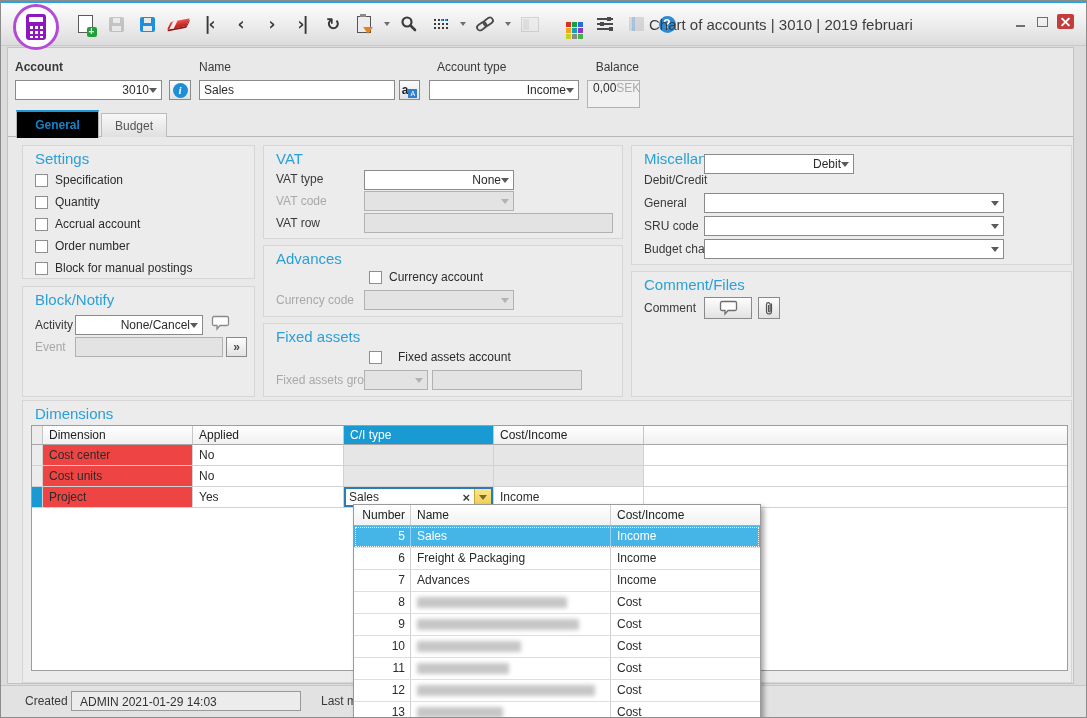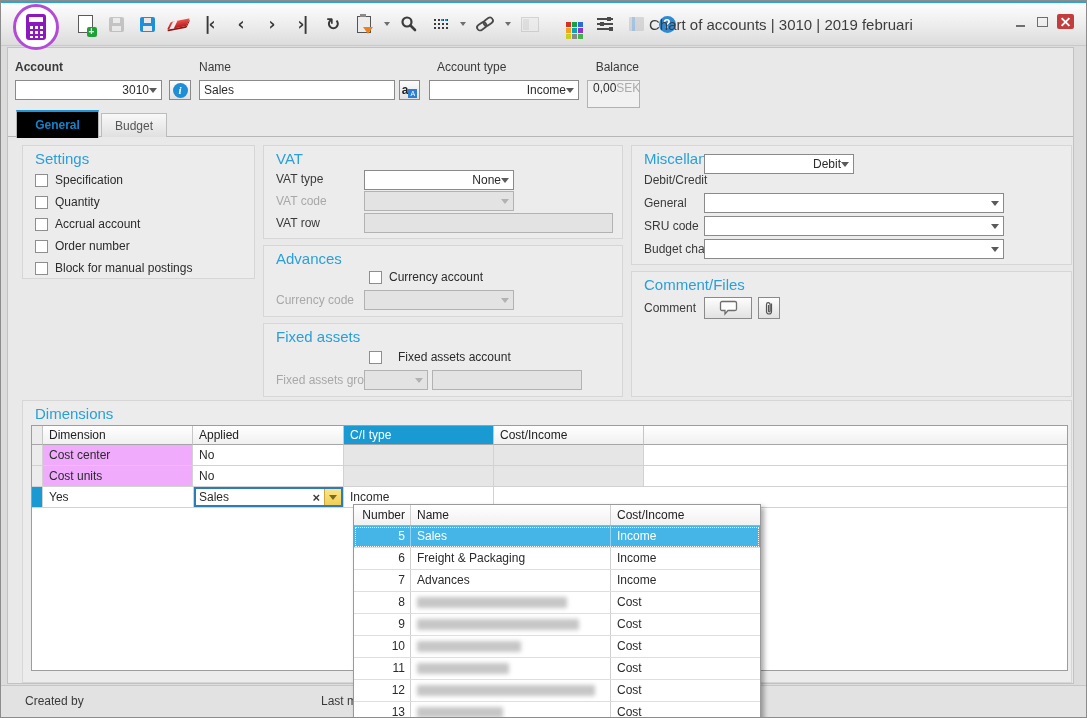--- a/index.html
+++ b/index.html
@@ -80,21 +80,21 @@
 
   
   .dims-table{position:absolute;left:8px;top:24px;width:1037px;height:246px;background:#fff;border:1px solid #9d9d9d;box-sizing:border-box;overflow:hidden;}
   .dhead{display:flex;height:19px;}
   .dh{box-sizing:border-box;background:linear-gradient(#ffffff,#f0f0f0);border-right:1px solid #c6c6c6;border-bottom:1px solid #a6a6a6;padding:2px 0 0 6px;color:#222;overflow:hidden;white-space:nowrap;}
   .dh.selcol{background:#199ad3;color:#fff;}
   .drow{display:flex;height:21px;}
   .dc{box-sizing:border-box;border-right:1px solid #d2d2d2;border-bottom:1px solid #d2d2d2;padding:3px 0 0 6px;overflow:hidden;white-space:nowrap;position:relative;}
   .w-rh{width:11px;padding:0;flex:0 0 auto;background:#ececec;}
   .w-c1{width:150px;flex:0 0 auto;} .w-c2{width:151px;flex:0 0 auto;} .w-c3{width:150px;flex:0 0 auto;} .w-c4{width:150px;flex:0 0 auto;} .w-c5{flex:1;border-right:none;}
-  .bg-dim{background:#f0abfc;} .bg-na{background:#e6e6e6;} .bg-w{background:#fff;}
+  .bg-dim{background:#ef4444;} .bg-na{background:#e6e6e6;} .bg-w{background:#fff;}
   .rh-active{background:#199ad3;}
   .cell-editor{position:absolute;inset:0;background:#fff;border:2px solid #2e7cb5;box-sizing:border-box;display:flex;align-items:center;padding-left:3px;}
   .ed-val{flex:1;}
   .ed-clear{color:#3d3d3d;font-size:13px;font-weight:700;padding:0 4px;line-height:1;}
   .ed-drop{width:16px;align-self:stretch;background:linear-gradient(#fbe48a,#f0cf57);border-left:1px solid #caa73c;display:flex;align-items:center;justify-content:center;}
   .ed-drop i{width:0;height:0;border:4px solid transparent;border-top:5px solid #7a6a20;margin-top:4px;}
 
   
   .popup{position:absolute;left:352px;top:503px;width:408px;height:232px;background:#fff;border:1px solid #9a9a9a;box-sizing:border-box;box-shadow:3px 3px 5px rgba(0,0,0,.35);z-index:50;overflow:hidden;}
   .phead{display:flex;height:20px;border-bottom:1px solid #ababab;background:linear-gradient(#ffffff,#f1f1f1);}
@@ -254,20 +254,40 @@
       <div class="check-row" style="top:93px;">
           <span class="cb"></span>
           <span>Order number</span>
         </div>
       <div class="check-row" style="top:115px;">
           <span class="cb"></span>
           <span>Block for manual postings</span>
         </div>
     </div>
 
+    <div class="panel" style="left:14px;top:238px;width:233px;height:111px;">
+      <span class="ptitle">Block/Notify</span>
+      <span class="flabel" style="left:12px;top:31px;">Activity</span>
+      <div class="select" style="left:52px;top:28px;width:128px;">
+          <span class="sval">None/Cancel</span>
+          <i class="arr"></i>
+        </div>
+      <span style="position:absolute;left:188px;top:28px;">
+        <svg class="bubble-svg" width="19" height="16">
+            <path d="M3 1.5 h13 a1.5 1.5 0 0 1 1.5 1.5 v6 a1.5 1.5 0 0 1 -1.5 1.5 h-7 l-3 3.5 v-3.5 h-3 a1.5 1.5 0 0 1 -1.5 -1.5 v-6 a1.5 1.5 0 0 1 1.5 -1.5 z" fill="#fdfdfd" stroke="#8a8a8a" stroke-width="1.3"></path>
+          </svg>
+      </span>
+      <span class="flabel dis" style="left:12px;top:53px;">Event</span>
+      <div class="input dis" style="left:52px;top:50px;width:148px;">
+          <span></span>
+        </div>
+      <div class="mini-btn" style="left:203px;top:50px;width:21px;font-weight:700;color:#4a4a4a;">
+          <span>»</span>
+        </div>
+    </div>
 
     <div class="panel" style="left:255px;top:97px;width:360px;height:94px;">
       <span class="ptitle">VAT</span>
       <span class="flabel" style="left:12px;top:26px;">VAT type</span>
       <div class="select" style="left:100px;top:24px;width:150px;">
           <span class="sval">None</span>
           <i class="arr"></i>
         </div>
       <span class="flabel dis" style="left:12px;top:48px;">VAT code</span>
       <div class="select dis" style="left:100px;top:45px;width:150px;">
@@ -368,39 +388,41 @@
         <div class="drow">
           <div class="dc w-rh"></div>
           <div class="dc w-c1 bg-dim">Cost units</div>
           <div class="dc w-c2 bg-w">No</div>
           <div class="dc w-c3 bg-na"></div>
           <div class="dc w-c4 bg-na"></div>
           <div class="dc w-c5 bg-w"></div>
         </div>
         <div class="drow">
           <div class="dc w-rh rh-active"></div>
+          <div class="dc w-c1 bg-dim">Project</div>
           <div class="dc w-c2 bg-w">Yes</div>
           <div class="dc w-c3 bg-w" style="padding:0;">
             <div class="cell-editor">
               <span class="ed-val">Sales</span>
               <span class="ed-clear">×</span>
               <span class="ed-drop">
                   <i></i>
                 </span>
             </div>
           </div>
           <div class="dc w-c4 bg-w">Income</div>
           <div class="dc w-c5 bg-w"></div>
         </div>
       </div>
     </div>
   </div>
 
   <div class="statusbar">
     <span class="flabel" style="left:24px;top:8px;">Created by</span>
+    <div class="sb-field">ADMIN 2021-01-29 14:03</div>
     <span class="flabel" style="left:320px;top:8px;">Last modified</span>
   </div>
 
   <div class="popup">
     <div class="phead">
       <div class="pc num">Number</div>
       <div class="pc name">Name</div>
       <div class="pc ci">Cost/Income</div>
     </div>
     <div>

